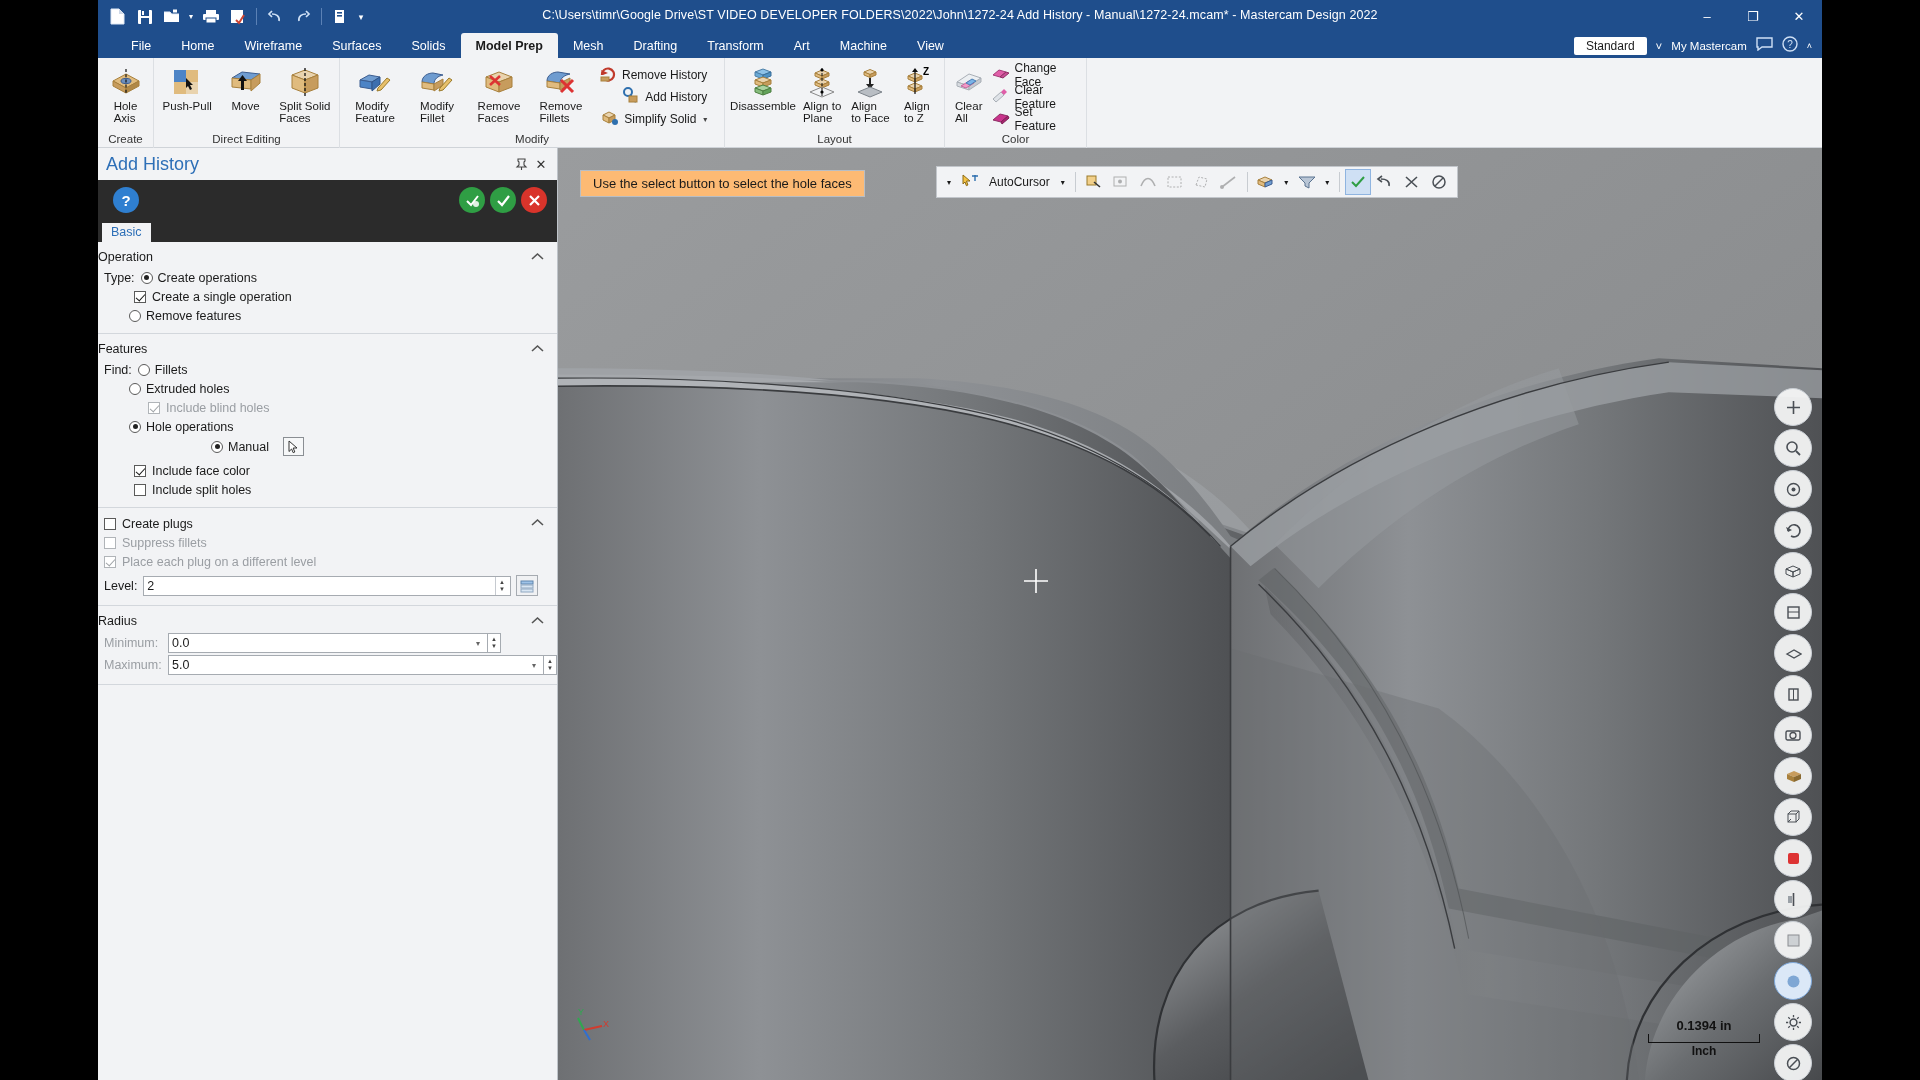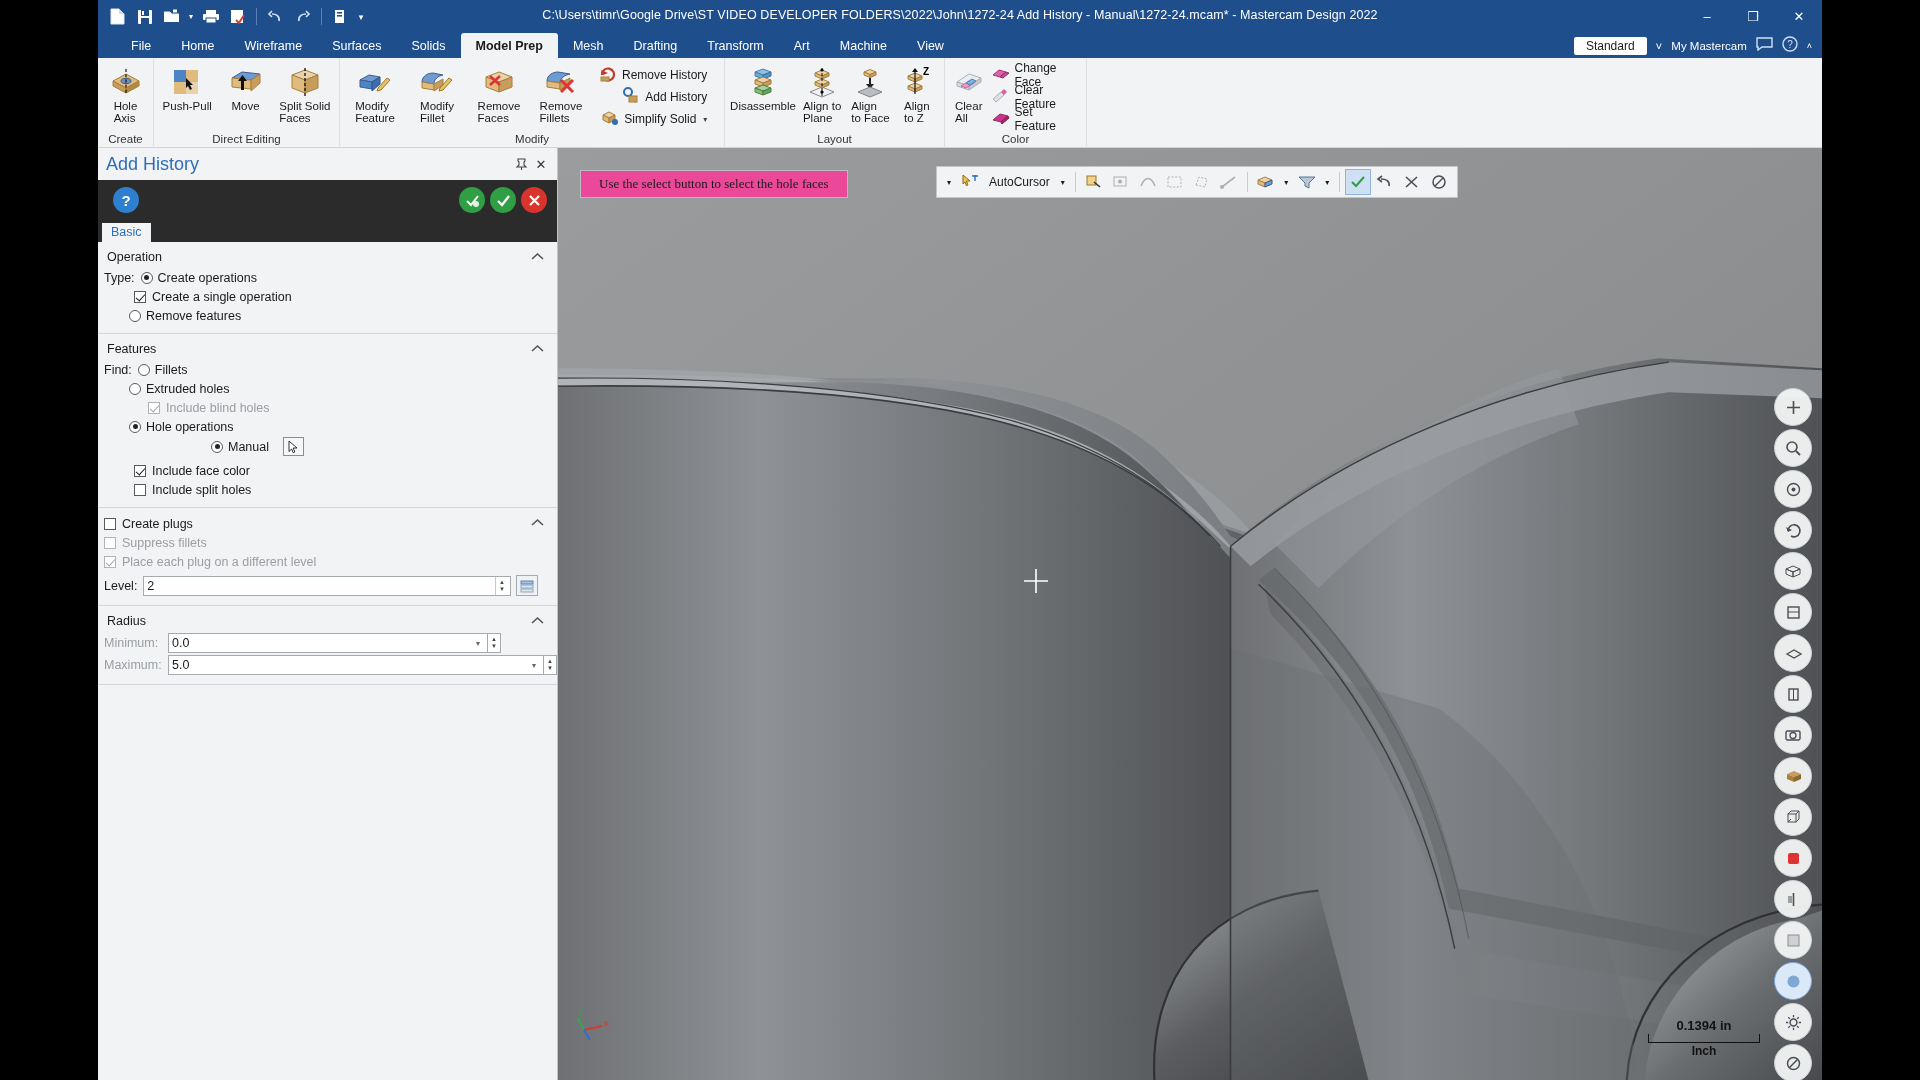--- a/index.html
+++ b/index.html
@@ -58,21 +58,21 @@
   .circbtn { width:26px; height:26px; border-radius:50%; display:flex; align-items:center; justify-content:center; margin-left:5px; cursor:pointer; font-size:15px; color:#fff; font-weight:bold; }
   .c-help { background:#2f7fd0; }
   .c-ok2 { background:#2f9e44; }
   .c-ok { background:#2f9e44; }
   .c-no { background:#d9342b; }
   .tabsrow { height:22px; background:#2b2b2b; display:flex; align-items:flex-end; padding-left:4px; }
   .ptab { background:#f2f3f5; color:#2d6fb7; font-size:12.5px; padding:2px 9px 3px 9px; cursor:pointer; }
   .panelscroll { flex:1; overflow:hidden; background:#f2f3f5; }
 
   .section { border-bottom:1px solid #d3d7dc; padding:6px 0 8px 0; position:relative; }
-  .section .sectitle { font-size:12.5px; padding:2px 0 4px 9px; font-weight:normal; }
+  .section .sectitle { font-size:12.5px; padding:2px 0 4px 0; font-weight:normal; }
   .chev { position:absolute; right:12px; top:6px; width:16px; height:16px; cursor:pointer; display:flex; align-items:center; justify-content:center; }
   .row { display:flex; align-items:center; font-size:12.5px; padding:1px 0 1px 6px; min-height:19px; }
   .indent1 { padding-left:36px; }
   .indent2 { padding-left:50px; }
   .indent3 { padding-left:82px;margin-left:31px; }
   .lbl { margin-right:6px; }
   .radio { width:12px; height:12px; border-radius:50%; border:1px solid #5a5a5a; background:#fff; display:inline-block; position:relative; margin-right:5px; flex:none; cursor:pointer; }
   .radio.on::after { content:""; position:absolute; left:2.5px; top:2.5px; width:5px; height:5px; border-radius:50%; background:#222; }
   .cbx { width:12px; height:12px; border:1px solid #5a5a5a; background:#fff; display:inline-block; position:relative; margin-right:6px; flex:none; cursor:pointer; }
   .cbx.on::after { content:""; position:absolute; left:3px; top:0px; width:4px; height:8px; border-right:1.6px solid #1a1a1a; border-bottom:1.6px solid #1a1a1a; transform:rotate(42deg); }
@@ -82,21 +82,21 @@
   .selbtn { width:21px; height:19px; border:1px solid #8a8e93; background:#f6f7f8; margin-left:14px; display:flex; align-items:center; justify-content:center; cursor:pointer; }
   .textfield { height:20px; border:1px solid #a6abb1; background:#fff; display:flex; align-items:center; padding:0 3px; font-size:12.5px; }
   .spin { width:12px; height:18px; display:flex; flex-direction:column; justify-content:center; align-items:center; border-left:1px solid #c6cad0; }
   .spin span { font-size:6px; line-height:7px; color:#444; }
   .ddarrow { font-size:8px; color:#666; padding:0 4px; }
   .levelbtn { width:22px; height:21px; border:1px solid #a6abb1; background:#f0f1f3; margin-left:5px; display:flex; align-items:center; justify-content:center; cursor:pointer; }
 
   
   .viewport { position:relative; flex:1; background:#8d8f91; overflow:hidden; }
   .vp-inner { position:absolute; inset:0; }
-  .hint { position:absolute; left:22px; top:22px; background:#ec4899; border:1px solid #b9bec4; padding:5px 18px; font-size:13px; color:#1a1a1a; z-index:30;font-family:Liberation Serif, serif; }
+  .hint { position:absolute; left:22px; top:22px; background:#fdba74; border:1px solid #b9bec4; padding:5px 12px; font-size:13px; color:#1a1a1a; z-index:30; }
   .selbar { position:absolute; left:378px; top:18px; height:32px; background:#f2f3f5; border:1px solid #c2c6cb; display:flex; align-items:center; padding:0 6px; gap:3px; z-index:30; }
   .selbar .it { width:24px; height:24px; display:flex; align-items:center; justify-content:center; cursor:pointer; }
   .selbar .it.dis { opacity:.35; }
   .selbar .it.hl { background:#cfe0f4; outline:1px solid #8fb4e0; }
   .selbar .vsep { width:1px; height:20px; background:#c8ccd1; margin:0 3px; }
   .selbar .txt { font-size:12px; padding:0 4px; }
 
   .rtoolbar { position:absolute; right:8px; top:240px; width:40px; display:flex; flex-direction:column; gap:3px; z-index:25; }
   .rtbtn { width:38px; height:38px; border-radius:50%; background:rgba(246,247,248,.93); border:1px solid #c9ced4; display:flex; align-items:center; justify-content:center; cursor:pointer; }
   .rtbtn.sel { background:#dbe8f7; border-color:#7ea8da; }

